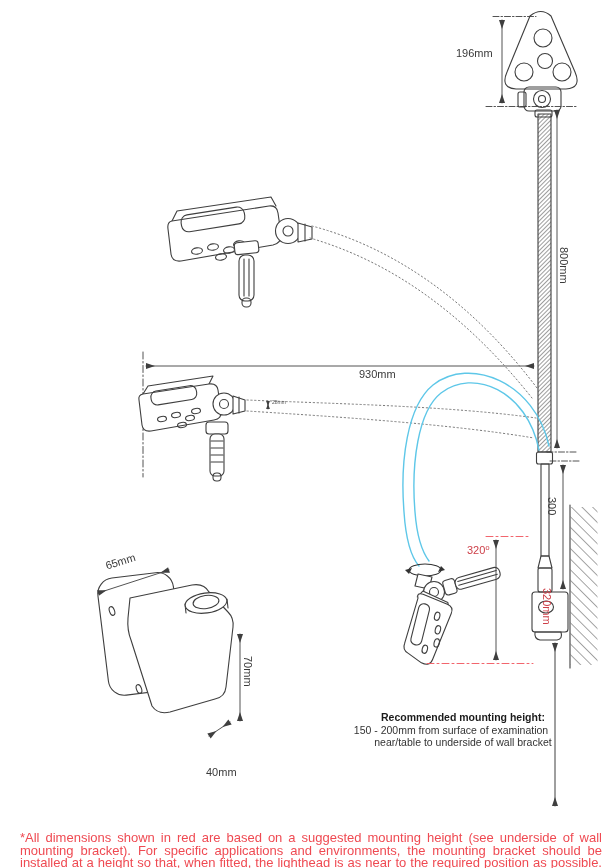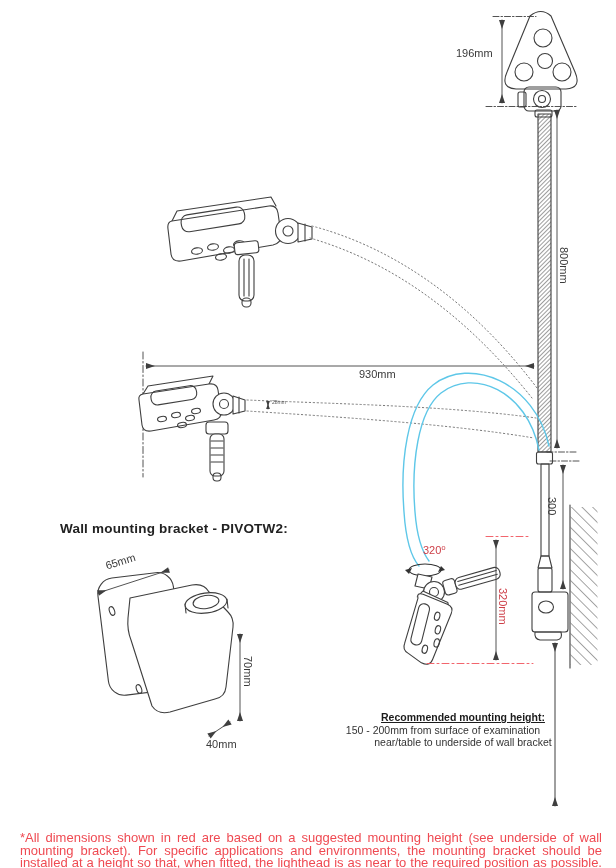--- a/index.html
+++ b/index.html
@@ -1,25 +1,25 @@
 <!DOCTYPE html>
 <html><head>
 <meta charset="utf-8">
 <style>
   html,body{margin:0;padding:0;background:#fff;}
   #canvas{position:relative;width:616px;height:868px;background:#fff;overflow:hidden;
           font-family:"Liberation Sans","DejaVu Sans",sans-serif;}
   #art{position:absolute;left:0;top:0;}
   .lbl{position:absolute;font-size:11px;color:#3a3a3a;white-space:nowrap;}
   .vert{writing-mode:vertical-rl;}
-  .red{color:#cd3e47;}
+  .red{color:#cd3e47;padding-left:44px;}
   .tiny{font-size:5px;color:#555;}
   .title{font-size:13.5px;font-weight:bold;color:#222;letter-spacing:.2px;}
   .rec{font-size:10.5px;color:#333;width:200px;text-align:center;}
-  .rec.b{font-weight:bold;color:#1c1c1c;text-decoration:underline;}
+  .rec.b{font-weight:bold;color:#1c1c1c;}
   .foot{position:absolute;font-size:13px;line-height:12.6px;color:#ef4a52;
         width:582px;text-align:justify;margin-top:20px;}
   .rot65{transform:rotate(-17deg);transform-origin:left top;}
 </style>
 </head>
 <body>
 
 <div id="canvas">
 
 <svg id="art" width="616" height="868" viewBox="0 0 616 868" fill="none" stroke="#3f3f3f" stroke-width="1.1" stroke-linecap="round" stroke-linejoin="round">
@@ -206,24 +206,23 @@
 </svg>
 
 <div class="lbl" style="left:456px;top:47px">196mm</div>
 <div class="lbl vert" style="left:558px;top:247px">800mm</div>
 <div class="lbl" style="left:359px;top:368px">930mm</div>
 <div class="lbl tiny" style="left:272px;top:399px">28mm</div>
 <div class="lbl vert" style="left:546px;top:497px">300</div>
 <div class="lbl vert red" style="left:497px;top:588px">320mm</div>
 <div class="lbl red" style="left:423px;top:544px">320⁰</div>
 
-<div class="lbl title" style="left:60px;top:521px">Wall mounting bracket - PIVOTW2:</div>
 <div class="lbl rot65" style="left:104px;top:560px">65mm</div>
 <div class="lbl vert" style="left:242px;top:656px">70mm</div>
-<div class="lbl" style="left:206px;top:738px">40mm</div>
+<div class="lbl" style="left:206px;top:766px">40mm</div>
 
 <div class="lbl rec b" style="left:363px;top:711px">Recommended mounting height:</div>
-<div class="lbl rec" style="left:343px;top:724px">150 - 200mm from surface of examination</div>
+<div class="lbl rec" style="left:351px;top:724px">150 - 200mm from surface of examination</div>
 <div class="lbl rec" style="left:363px;top:736px">near/table to underside of wall bracket</div>
 
 <div class="foot" style="left:20px;top:812px">*All dimensions shown in red are based on a suggested mounting height (see underside of wall mounting bracket). For specific applications and environments, the mounting bracket should be installed at a height so that, when fitted, the lighthead is as near to the required position as possible. Actual location should be dependent on intended use and desired reach. Common sense should always prevail.</div>
 
 </div>
 
 </body></html>

